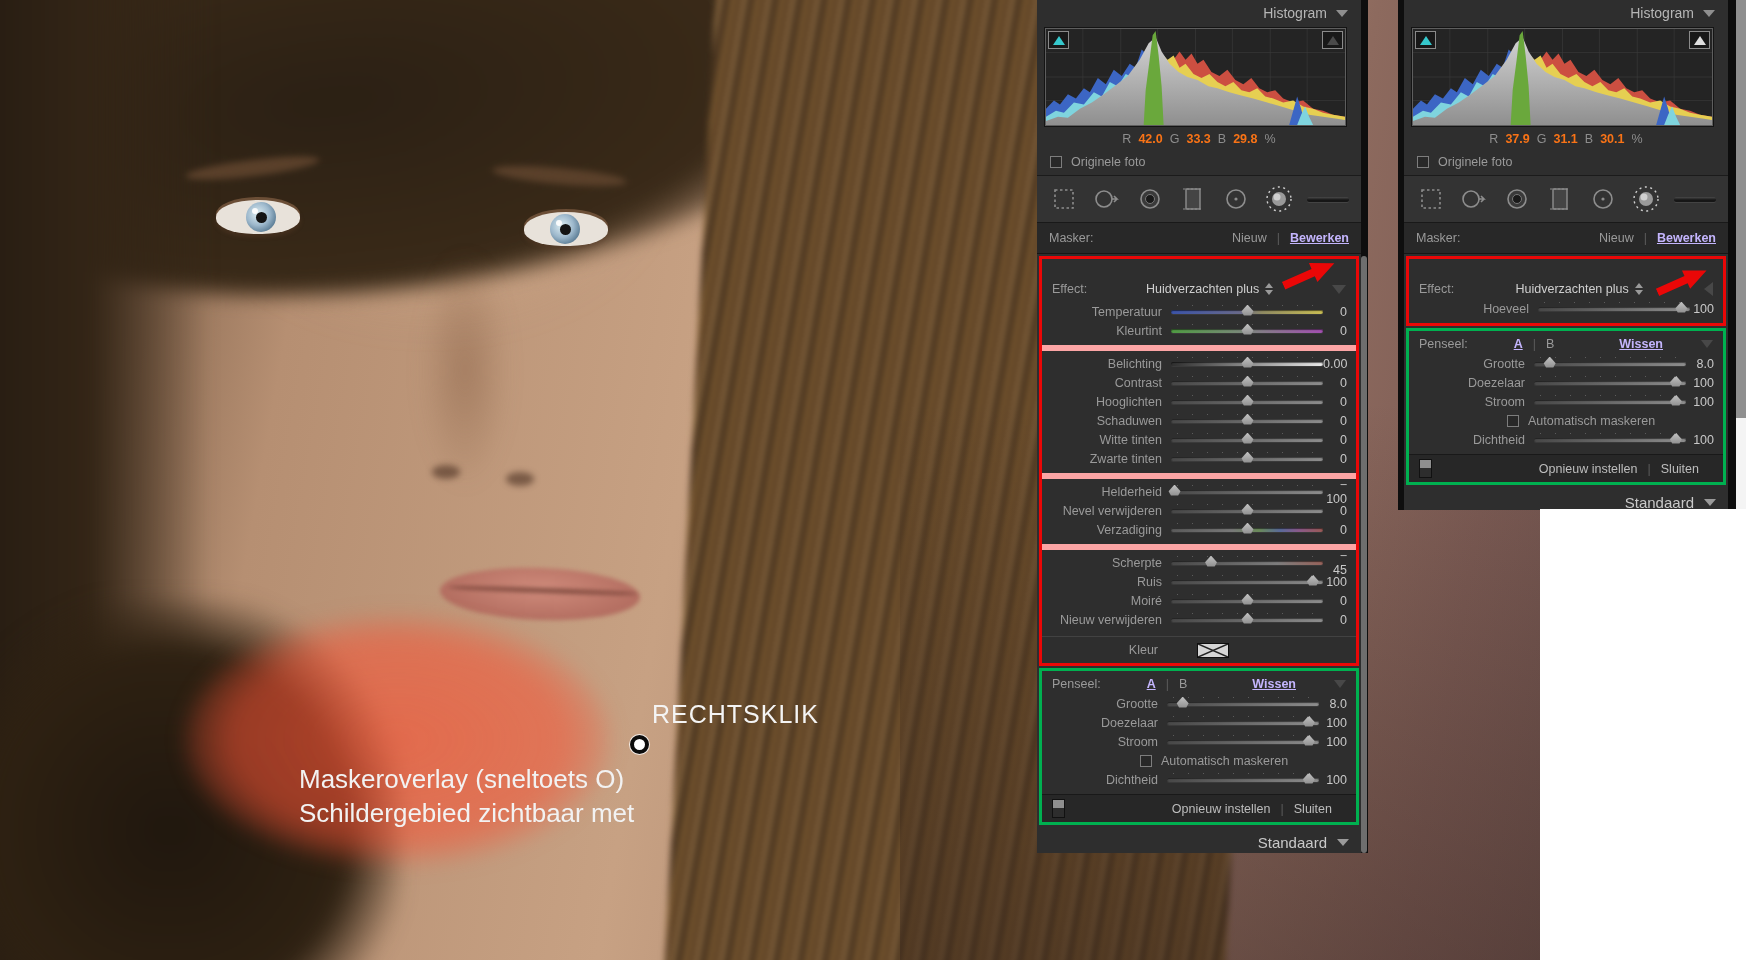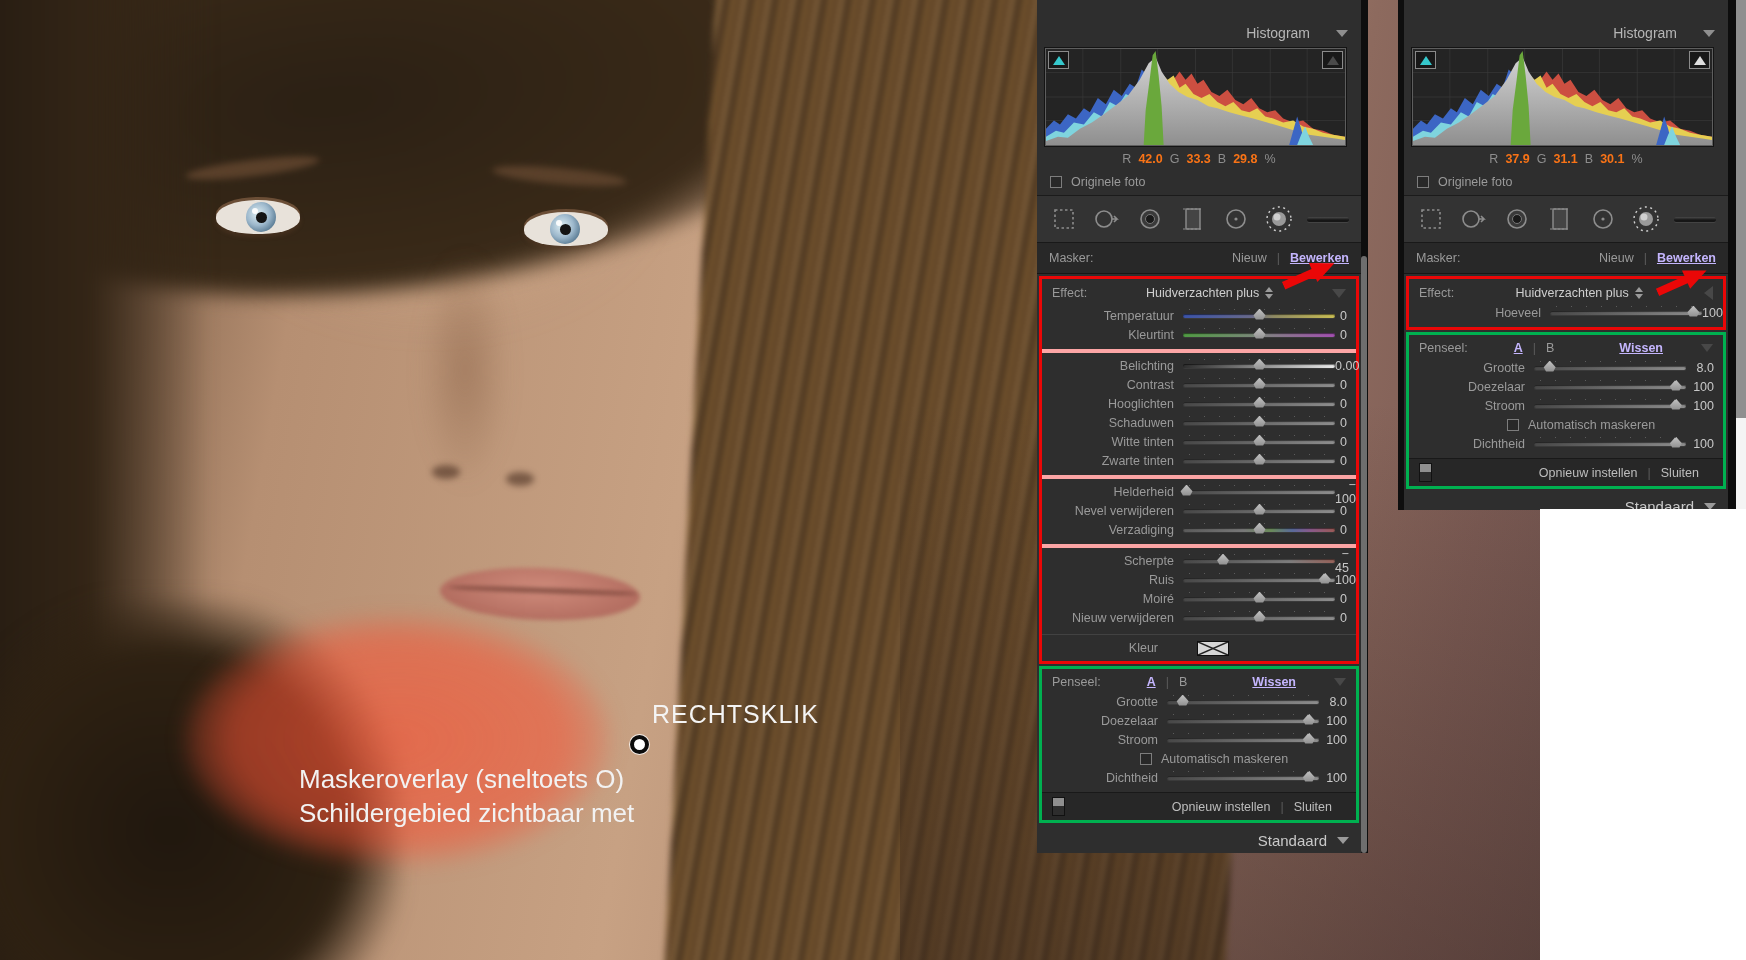--- a/index.html
+++ b/index.html
@@ -28,51 +28,51 @@
   .note-mask{position:absolute;left:299px;top:762px;color:#f2f2f2;font-size:26px;line-height:34px;}
   .brush-cursor{position:absolute;left:630px;top:735px;width:11px;height:11px;border-radius:50%;background:#fff;border:4px solid #0c0c0c;box-shadow:0 0 0 1px rgba(255,255,255,.8);}
   
   .ctx-menu{position:absolute;left:648px;top:743px;width:237px;height:79px;background:#f6f6f6;border:1px solid #9a9a9a;box-shadow:2px 2px 4px rgba(0,0,0,.35);box-sizing:border-box;padding-top:5px;}
   .ctx-item{height:21px;line-height:21px;padding-left:27px;font-size:13px;color:#1d1d1d;}
   .ctx-sep{height:1px;background:#d4d4d4;margin:3px 1px;}
   
   .col{position:absolute;top:0;background:#2e2e2e;overflow:hidden;box-sizing:border-box;color:#9a9a9a;font-size:12.5px;}
   #col1{left:1037px;width:331px;height:853px;border-right:7px solid #0e0e0e;}
   #col2{left:1398px;width:330px;height:510px;border-left:6px solid #0e0e0e;}
-  .panel-hdr{height:26px;display:flex;justify-content:flex-end;align-items:center;gap:26px;padding:0 13px;color:#b6b6b6;font-size:14px;margin-top:20px;}
+  .panel-hdr{height:26px;display:flex;justify-content:flex-end;align-items:center;gap:9px;padding:0 13px;color:#b6b6b6;font-size:14px;}
   .tri-dn{width:0;height:0;border-left:6px solid transparent;border-right:6px solid transparent;border-top:7px solid #8f8f8f;}
   .hist-wrap{height:102px;padding:2px 15px 0 8px;box-sizing:border-box;}
   .hist-box{position:relative;width:100%;height:98px;background:#242424;border:1px solid #5e5e5e;outline:1px solid #141414;box-sizing:border-box;}
   .hist-box svg{position:absolute;inset:0;width:100%;height:100%;}
   .clip-ind{position:absolute;top:2px;width:19px;height:16px;background:#181818;border:1px solid #8a8a8a;display:flex;align-items:center;justify-content:center;z-index:2;}
   .clip-l{left:2px;} .clip-r{right:2px;}
   .clip-ind i{width:0;height:0;border-left:6px solid transparent;border-right:6px solid transparent;display:block;}
   .rgb-row{height:21px;display:flex;justify-content:center;align-items:center;gap:7px;font-size:12.5px;color:#8d8d8d;}
   .rgb-row b{color:#f97316;font-weight:bold;}
   .chk-row{height:26px;display:flex;align-items:center;gap:9px;padding-left:13px;color:#9a9a9a;}
   .checkbox{width:12px;height:12px;border:1px solid #7d7d7d;background:#282828;box-sizing:border-box;}
   .tools{height:46px;border-top:1px solid #1b1b1b;border-bottom:1px solid #191919;background:#333;display:flex;align-items:center;gap:13px;padding:0 12px;}
   .tool-line{flex:1;height:5px;border-radius:3px;background:linear-gradient(180deg,#4a4a4a,#161616 60%);box-shadow:0 1px 0 rgba(255,255,255,.08);}
   .mask-bar{height:30px;background:#282828;border-bottom:1px solid #161616;display:flex;align-items:center;padding:0 12px;gap:10px;}
   .mask-bar .sp{flex:1;}
   .vsep{color:#5a5a5a;}
   .hl{color:#c4b5fd;font-weight:bold;text-decoration:underline;}
   .abox{margin:2px;border:3px solid;box-sizing:border-box;position:relative;}
   .red-b{border-color:#ea0707;}
   .green-b{border-color:#00b050;}
-  .eff-hdr{display:grid;grid-template-columns:auto 1fr auto;align-items:center;padding:7px 10px 3px 10px;}
+  .eff-hdr{display:grid;grid-template-columns:auto 1fr auto;align-items:center;padding:7px 10px 3px 10px;margin-top:16px;}
   .eff-val{display:flex;justify-content:center;align-items:center;gap:6px;color:#cfcfcf;}
   .stepper{display:flex;flex-direction:column;gap:2px;}
   .stepper i{display:block;width:0;height:0;border-left:4px solid transparent;border-right:4px solid transparent;}
   .stepper .u{border-bottom:5px solid #9a9a9a;} .stepper .d{border-top:5px solid #9a9a9a;}
   .disc{width:0;height:0;}
   .disc-dn{border-left:7px solid transparent;border-right:7px solid transparent;border-top:9px solid #484848;}
   .disc-lf{border-top:7px solid transparent;border-bottom:7px solid transparent;border-right:9px solid #484848;}
-  .sgroup{padding:3px 0 5px 16px;}
-  .sgroup + .sgroup{border-top:4px solid #fca5a5;}
+  .sgroup{padding:3px 0 5px 4px;}
+  .sgroup + .sgroup{border-top:6px solid #fca5a5;}
   .srow{display:flex;align-items:center;height:19px;padding-right:9px;}
   .slabel{width:116px;text-align:right;padding-right:9px;color:#9a9a9a;white-space:nowrap;flex:none;}
   .strack{position:relative;width:152px;height:4px;border-radius:2px;background:linear-gradient(90deg,#474747,#8d8d8d);box-shadow:inset 0 1px 1px rgba(0,0,0,.55),0 1px 0 rgba(255,255,255,.06);flex:none;}
   .strack::after{content:"";position:absolute;left:6px;right:6px;top:-5px;height:1px;background-image:repeating-linear-gradient(90deg,#5c5c5c 0 1px,transparent 1px 15px);}
   .grad-temp{background:linear-gradient(90deg,#3b53a8,#68698a 45%,#8f8a62 60%,#c8bd53);}
   .grad-tint{background:linear-gradient(90deg,#4f9a42,#7d867d 50%,#a24fb0);}
   .grad-expo{background:linear-gradient(90deg,#2e2e2e,#e9e9e9);}
   .grad-sat{background:linear-gradient(90deg,#5a5a5a,#787878 40%,#6a8a5a 58%,#5a6a9a 72%,#8a5a8a 84%,#9a5a55 100%);}
   .grad-sharp{background:linear-gradient(90deg,#474747,#7d7d7d 70%,#96625a 100%);}
   .knob{position:absolute;top:-5px;width:13px;height:11px;background:linear-gradient(180deg,#c2c2c2,#8f8f8f);clip-path:polygon(50% 0,96% 62%,78% 100%,22% 100%,4% 62%);}

